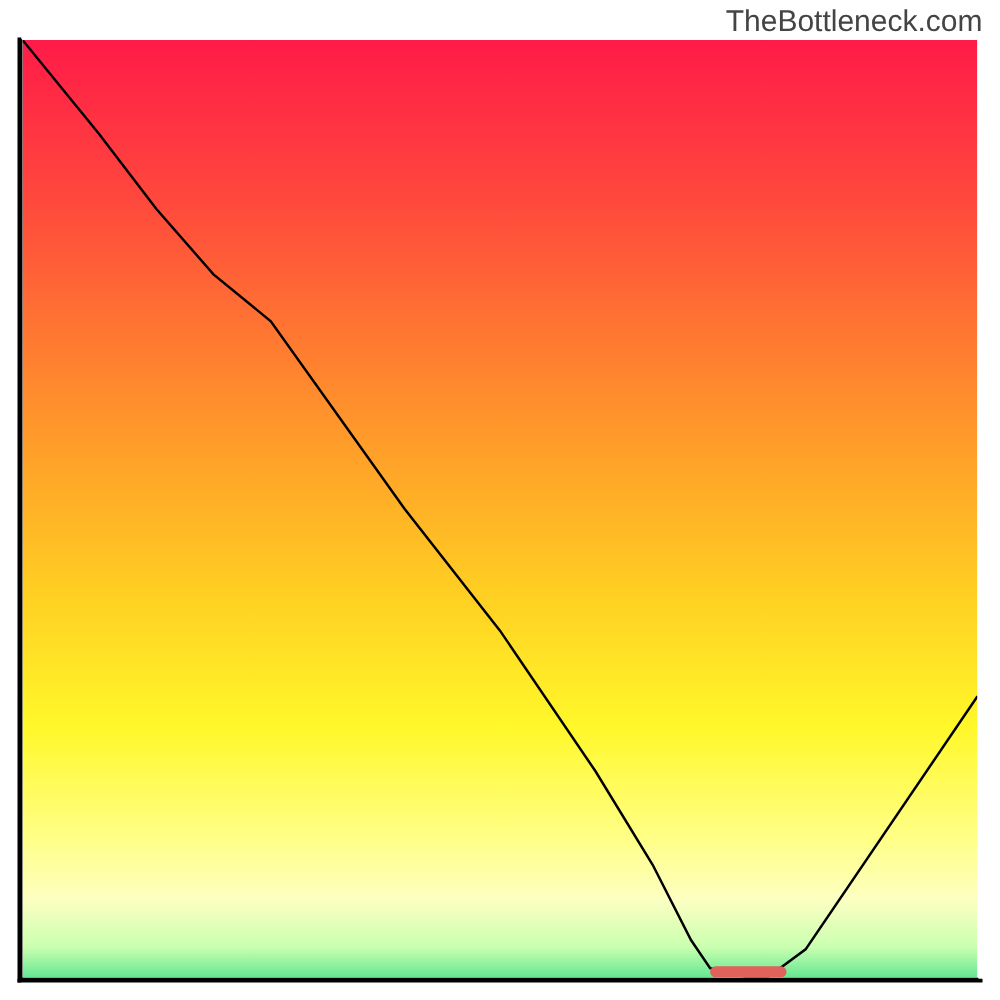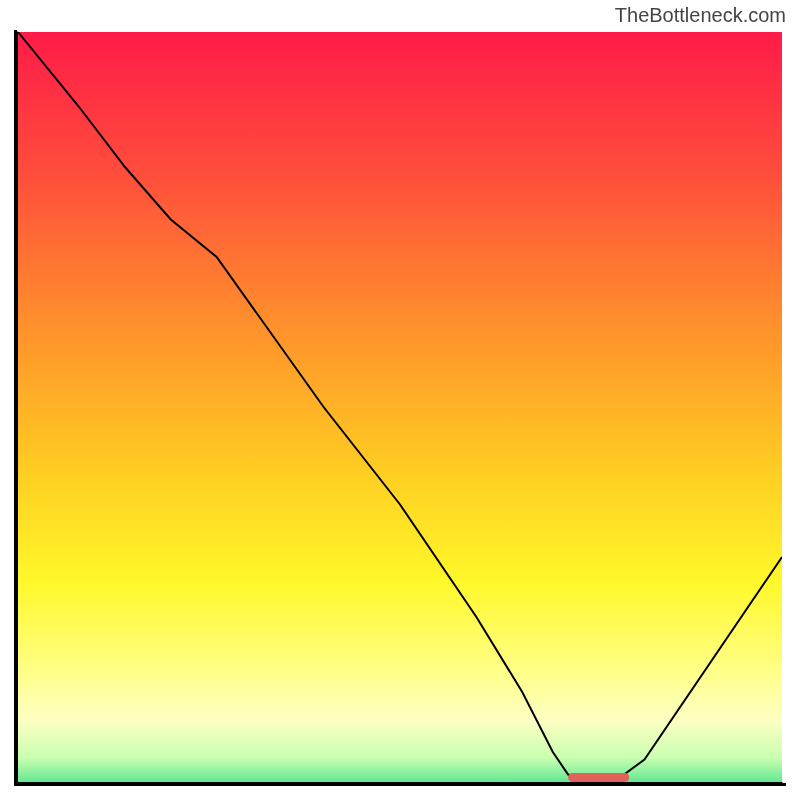--- a/index.html
+++ b/index.html
@@ -9,21 +9,21 @@
     height: 800px;
     background: #ffffff;
     font-family: Arial, Helvetica, sans-serif;
     position: relative;
   }
   .watermark {
     position: absolute;
     top: 4px;
     right: 14px;
     color: #444;
-    font-size: 20px;
+    font-size: 24px;
     font-weight: 400;
     z-index: 10;
   }
   .chart-frame {
     position: absolute;
     top: 30px;
     left: 16px;
     width: 768px;
     height: 754px;
     border: 2px solid #000;

